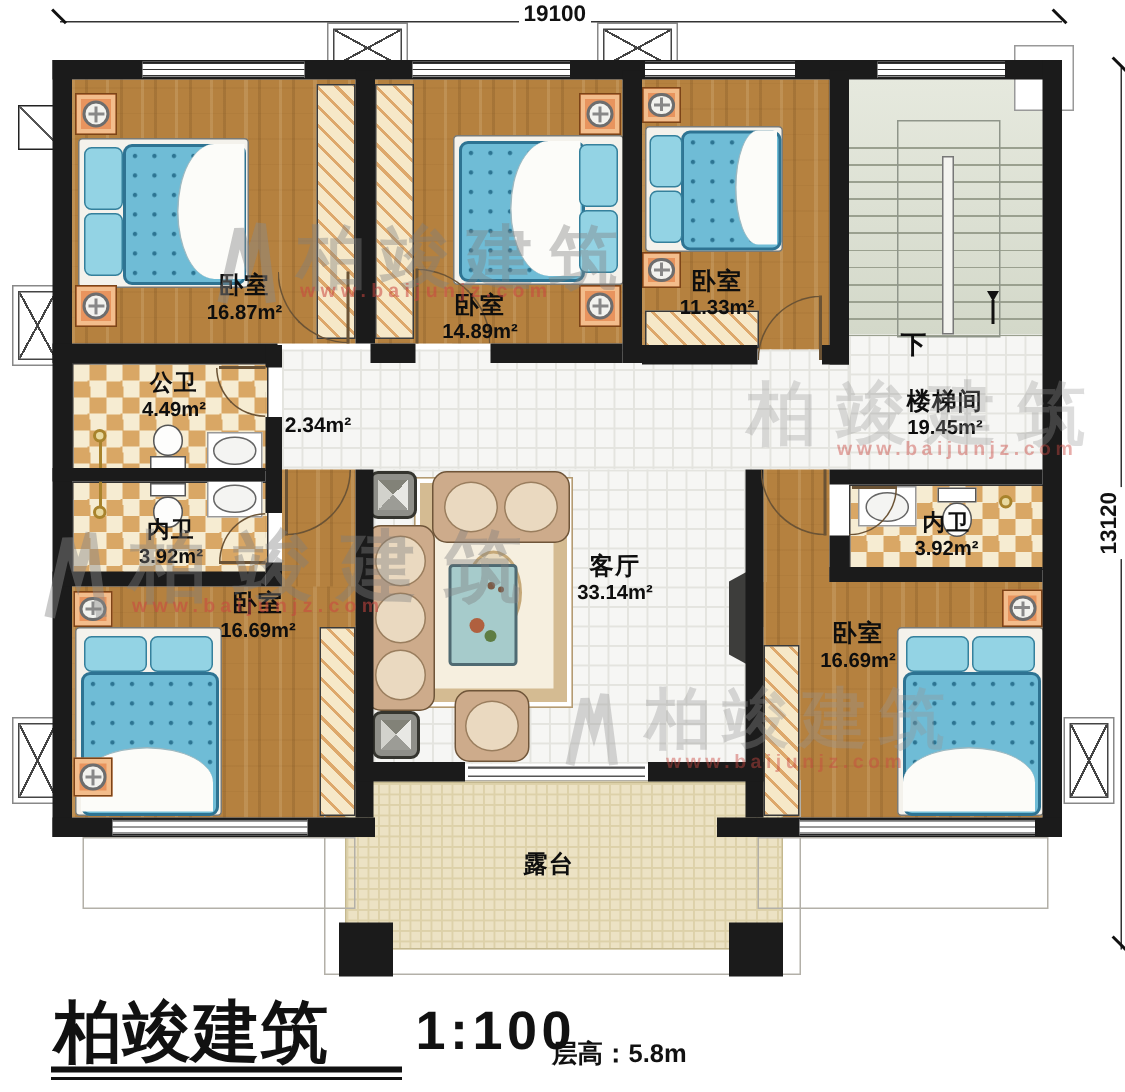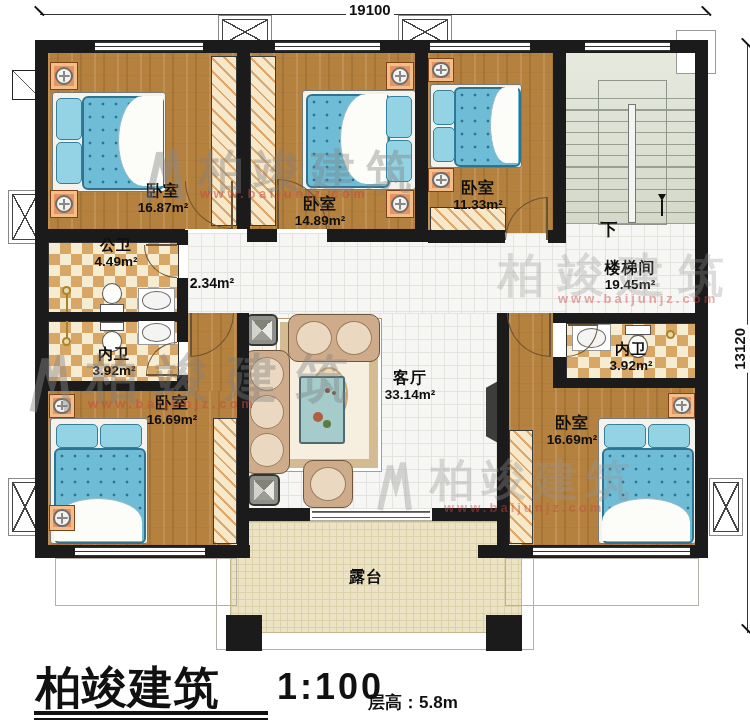--- a/index.html
+++ b/index.html
@@ -335,21 +335,21 @@
     <span class="ra">14.89m²</span>
   </div>
   <div class="lbl" style="left:478px;top:196px">
     <span class="rn">卧室</span>
     <span class="ra">11.33m²</span>
   </div>
   <div class="lbl" style="left:630px;top:276px">
     <span class="rn">楼梯间</span>
     <span class="ra">19.45m²</span>
   </div>
-  <div class="lbl" style="left:116px;top:253px">
+  <div class="lbl" style="left:116px;top:264px">
     <span class="rn" style="font-size:15px">公卫</span>
     <span class="ra">4.49m²</span>
   </div>
   <div class="lbl" style="left:212px;top:284px">
     <span class="ra" style="font-size:14px">2.34m²</span>
   </div>
   <div class="lbl" style="left:114px;top:362px">
     <span class="rn" style="font-size:15px">内卫</span>
     <span class="ra">3.92m²</span>
   </div>

